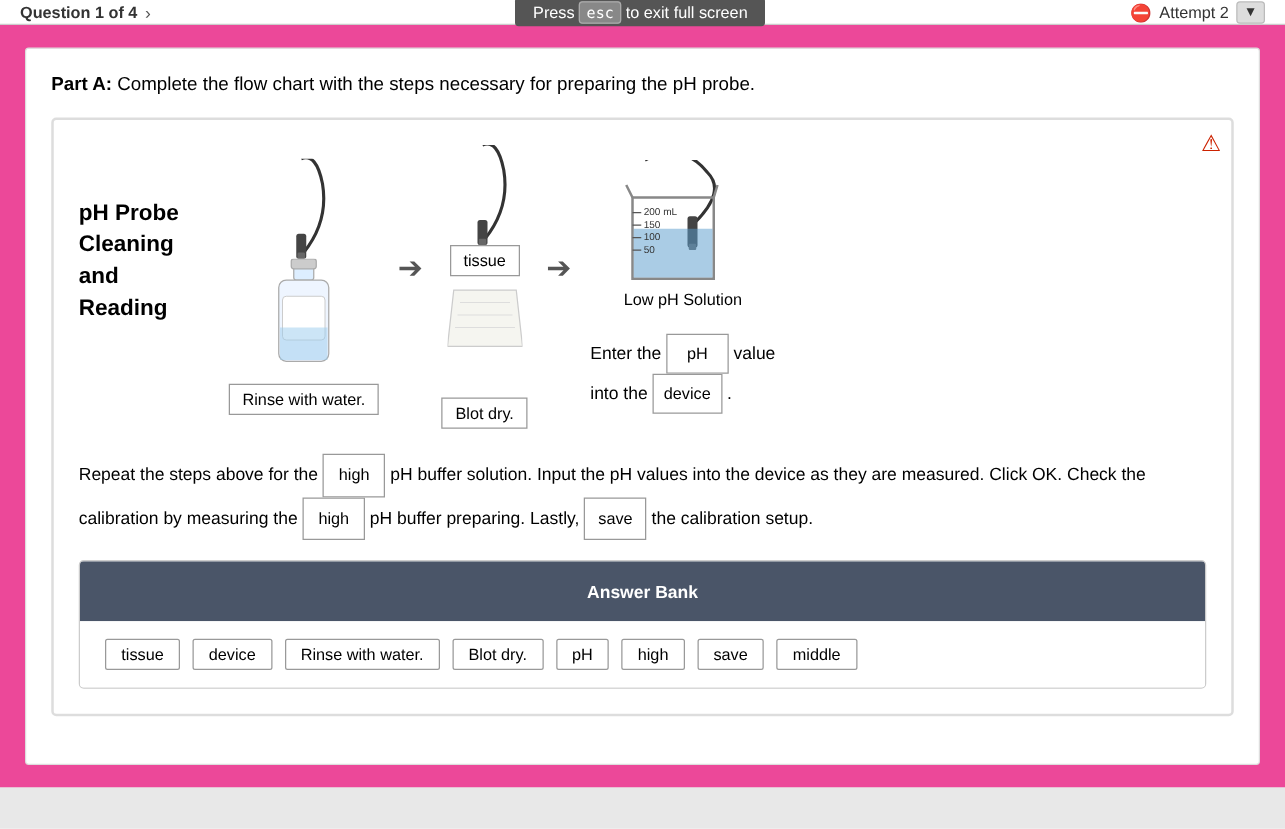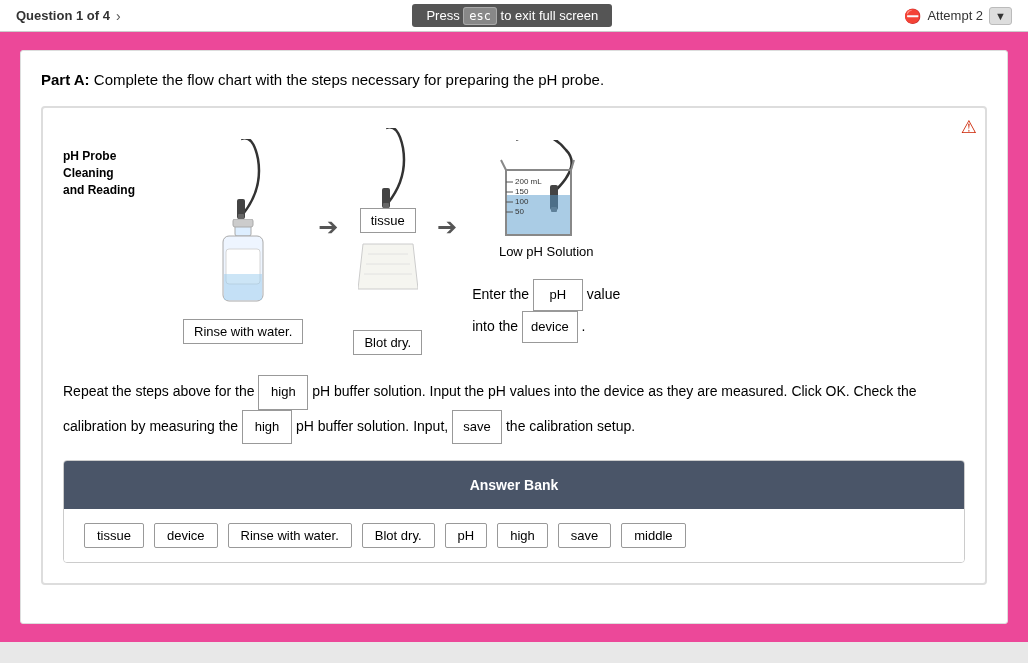--- a/index.html
+++ b/index.html
@@ -5,21 +5,21 @@
     * { box-sizing: border-box; margin: 0; padding: 0; }
     body { font-family: Arial, sans-serif; background: #e8e8e8; font-size: 14px; }
 
     .top-bar {
       display: flex;
       align-items: center;
       justify-content: space-between;
       background: #fff;
       border-bottom: 1px solid #ccc;
       padding: 0 16px;
-      height: 32px;
+      height: 20px;
     }
     .question-nav {
       display: flex;
       align-items: center;
       gap: 6px;
     }
     .question-label {
       font-size: 13px;
       font-weight: bold;
       color: #333;
@@ -101,24 +101,24 @@
     }
 
     .probe-section {
       display: flex;
       align-items: flex-start;
       gap: 20px;
     }
 
     .probe-label {
       font-weight: bold;
-      font-size: 12px;
+      font-size: 18px;
       width: 100px;
       line-height: 1.4;
-      margin-top: 20px;
+      margin-top: 42px;
     }
 
     .flow-steps {
       display: flex;
       align-items: center;
       flex: 1;
       gap: 10px;
     }
 
     
@@ -337,21 +337,21 @@
             </div>
           </div>
         </div>
       </div>
 
       <div class="text-block" style="margin-top:20px; line-height:2.2;">
         <span>Repeat the steps above for the</span>
         <span> </span><span class="inline-box">high</span><span> </span>
         <span>pH buffer solution. Input the pH values into the device as they are measured. Click OK. Check the calibration by measuring the</span>
         <span> </span><span class="inline-box">high</span><span> </span>
-        <span>pH buffer solution. Input,</span>
+        <span>pH buffer preparing. Lastly,</span>
         <span> </span><span class="inline-box">save</span><span> </span>
         <span>the calibration setup.</span>
       </div>
 
       <div class="answer-bank">
         <div class="answer-bank-header">Answer Bank</div>
         <div class="answer-bank-body">
         <span class="answer-token">tissue</span>
             <span class="answer-token">device</span>
             <span class="answer-token">Rinse with water.</span>

